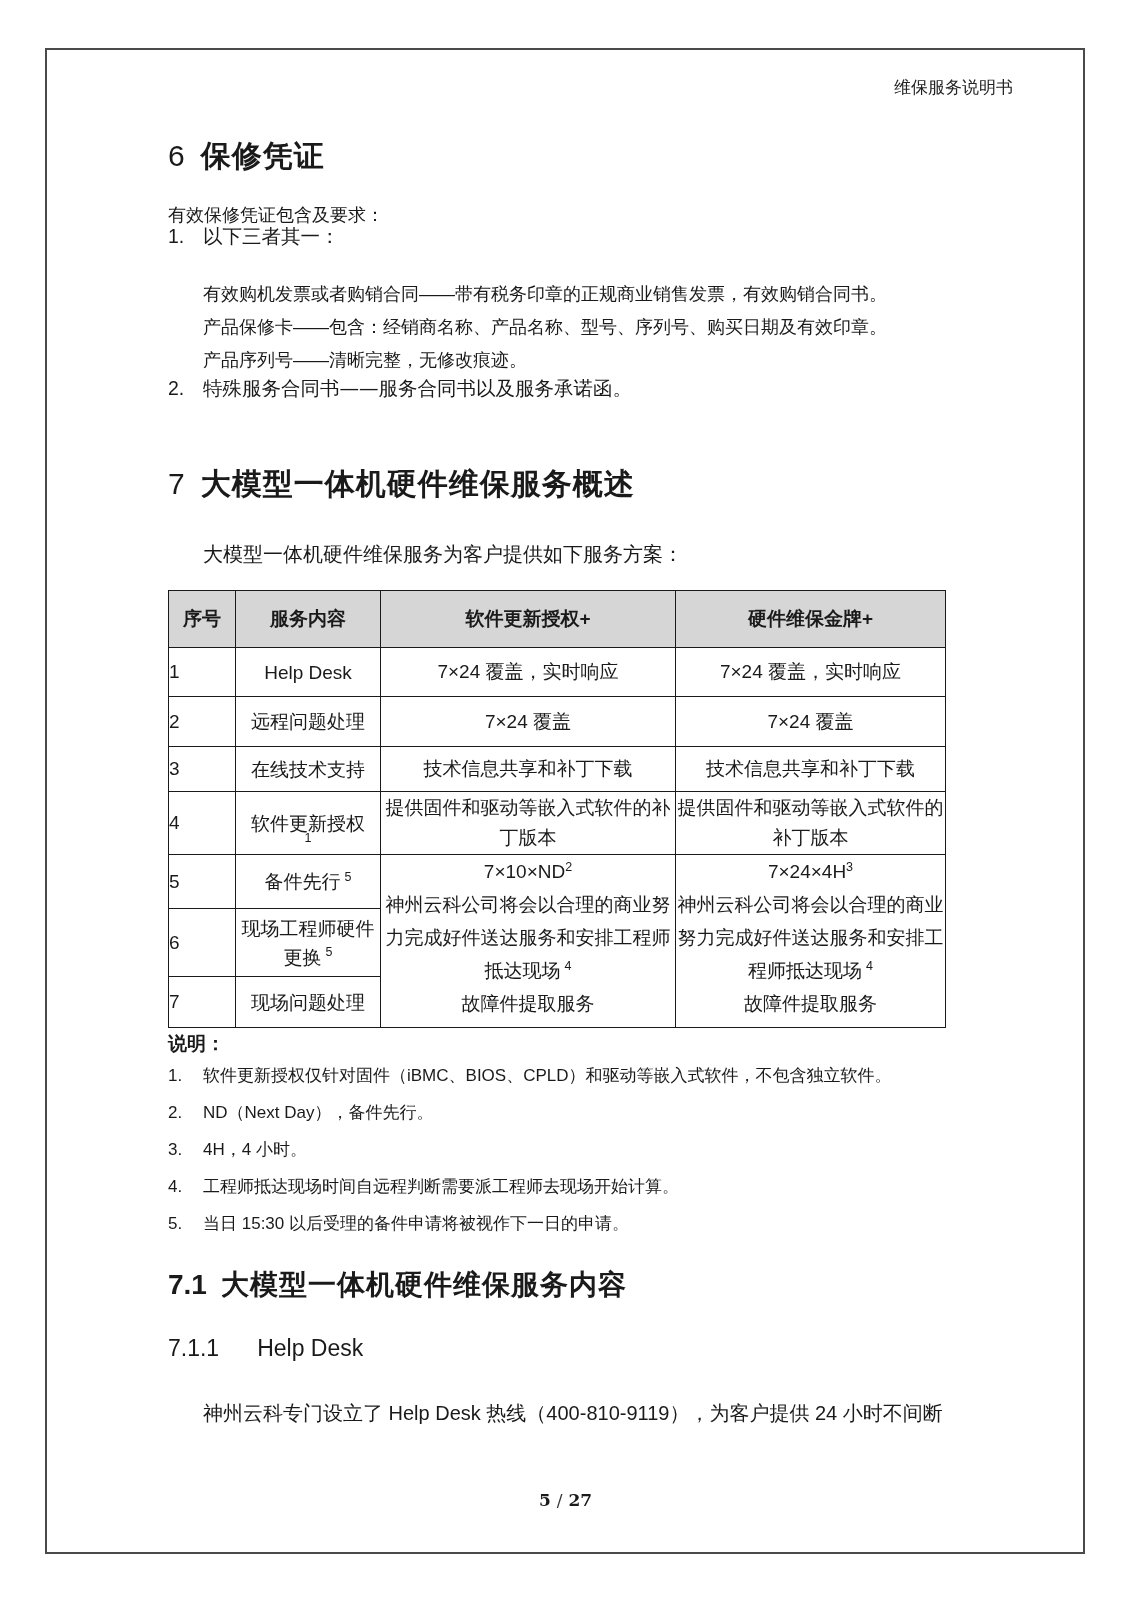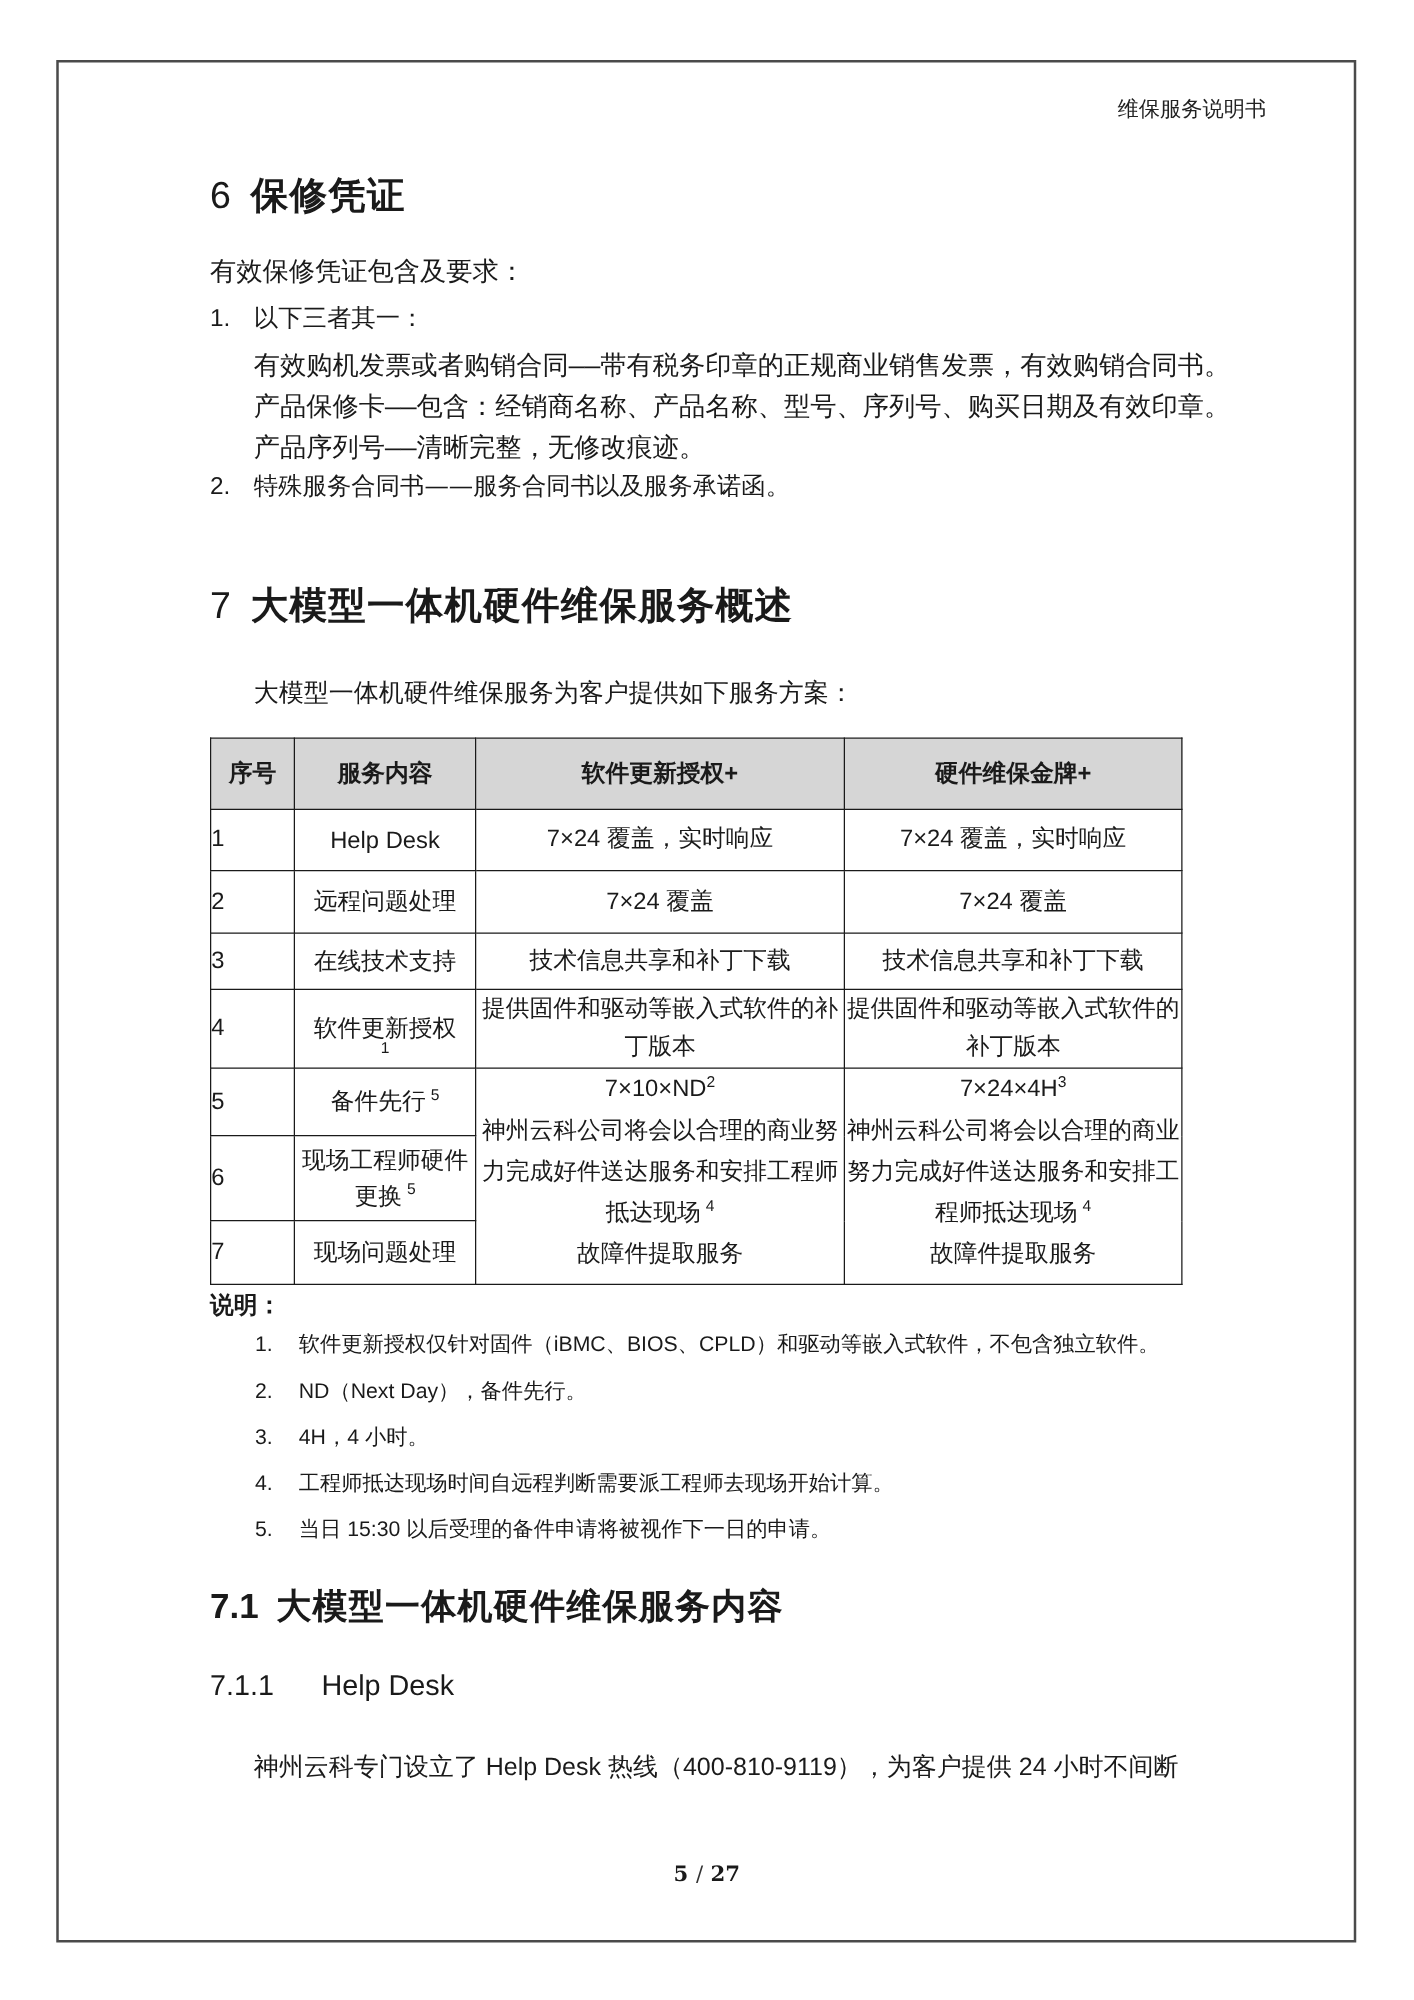--- a/index.html
+++ b/index.html
@@ -22,21 +22,21 @@
 
   .abs { position:absolute; }
 
   .h-big { font-size:30px; font-weight:700; letter-spacing:1px; }
   .h-big .h-num { font-weight:400; letter-spacing:0; margin-right:16px; }
   .h-mid { font-size:28px; font-weight:700; letter-spacing:1px; }
   .h-mid .h-num { font-weight:700; letter-spacing:0; margin-right:14px; }
   .h-sub { font-size:23px; font-weight:400; }
   .h-sub .h-num { margin-right:38px; }
 
-  .body-serif { font-family:Liberation Mono, monospace; font-size:21px; }
+  .body-serif { font-family:Liberation Sans, sans-serif; font-size:18px; }
   .list-item { font-size:19.5px; }
   .list-item .marker {
     display:inline-block; width:35px;
     font-family:"Liberation Sans","DejaVu Sans",sans-serif;
   }
   .details { width:792px; line-height:33px; }
 
   .intro-sans { font-size:20px; }
 
   table.svc {
@@ -85,21 +85,21 @@
   <div class="frame"></div>
 
   <div class="header-right">维保服务说明书</div>
 
   <div class="abs h-big" style="left:168px; top:136px;">
     <span class="h-num">6</span><span>保修凭证</span>
   </div>
 
   <div class="abs body-serif" style="left:168px; top:203px;">有效保修凭证包含及要求：</div>
 
-  <div class="abs list-item serif" style="left:168px; top:241px;">
+  <div class="abs list-item serif" style="left:168px; top:223px;">
     <span class="marker">1.</span><span>以下三者其一：</span>
   </div>
 
   <div class="abs body-serif details" style="left:203px; top:278px;">
     <div>有效购机发票或者购销合同——带有税务印章的正规商业销售发票，有效购销合同书。</div>
     <div>产品保修卡——包含：经销商名称、产品名称、型号、序列号、购买日期及有效印章。</div>
     <div>产品序列号——清晰完整，无修改痕迹。</div>
   </div>
 
   <div class="abs list-item serif" style="left:168px; top:375px;">
@@ -177,21 +177,21 @@
     </tr>
     <tr class="r7">
       <td class="c-no">7</td>
       <td class="c-svc">现场问题处理</td>
     </tr>
   </tbody>
     </table>
 
   <div class="abs notes-label" style="left:168px; top:1031px;">说明：</div>
 
-  <div class="abs" style="left:168px; top:1064px; width:830px;margin-left:36px;">
+  <div class="abs" style="left:168px; top:1064px; width:830px;">
     <div class="note-item">
       <span class="marker">1.</span><span>软件更新授权仅针对固件（iBMC、BIOS、CPLD）和驱动等嵌入式软件，不包含独立软件。</span>
     </div>
     <div class="note-item">
       <span class="marker">2.</span><span>ND（Next Day），备件先行。</span>
     </div>
     <div class="note-item">
       <span class="marker">3.</span><span>4H，4 小时。</span>
     </div>
     <div class="note-item">

